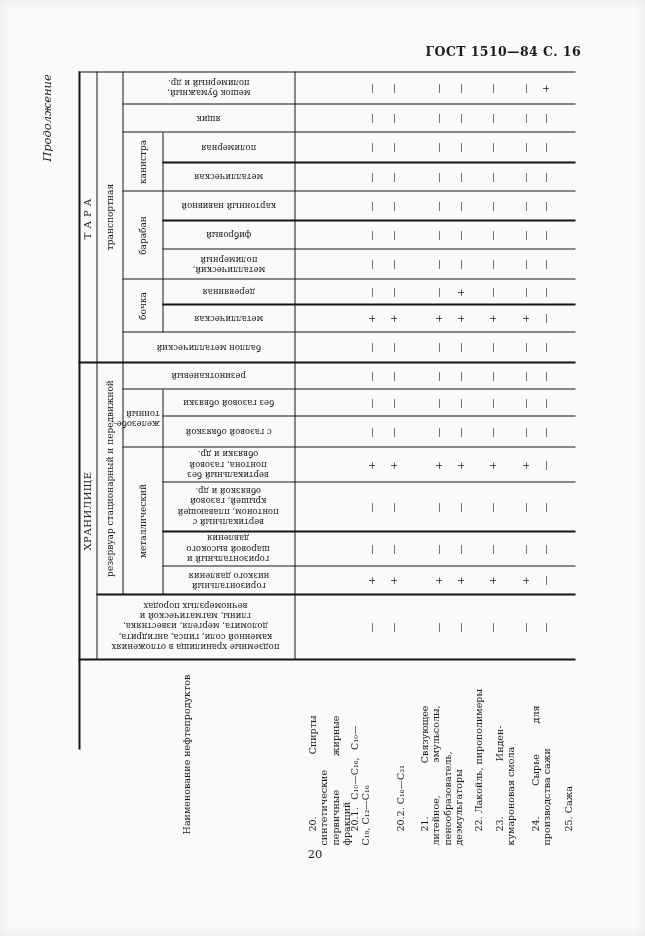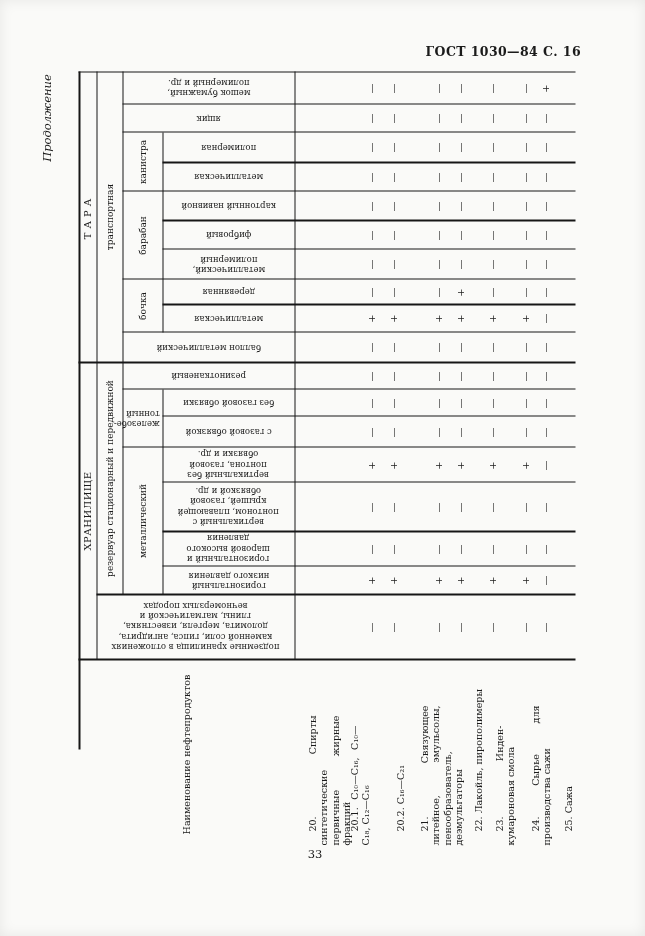--- a/index.html
+++ b/index.html
@@ -20,23 +20,23 @@
   .f-grp{font-size:9px;}
   .f-leaf{font-size:8.5px;}
   .item{position:absolute;text-align:justify;text-indent:14px;font-size:9.5px;line-height:1.2;}
   .mark{position:absolute;width:18px;text-align:center;font-size:10px;line-height:15px;}
 </style>
 </head>
 <body>
 
 <div id="page">
 
-  <div id="doc-header">ГОСТ 1030—84 С. 16</div>
+  <div id="doc-header">ГОСТ 1510—84 С. 16</div>
   <div id="continuation">Продолжение</div>
-  <div id="page-number">33</div>
+  <div id="page-number">20</div>
 
   <div id="tbl">
 
     <div class="hl" style="left:100px;top:0;width:678px;height:2px"></div>
     <div class="hl" style="left:190px;top:18px;width:588px;height:1px"></div>
     <div class="hl" style="left:255px;top:44px;width:523px;height:1px"></div>
     <div class="hl" style="left:255px;top:84px;width:205px;height:1px"></div>
     <div class="hl" style="left:517px;top:84px;width:200px;height:1px"></div>
     <div class="hl" style="left:190px;top:216px;width:588px;height:1px"></div>
     <div class="vl" style="left:189px;top:0;width:2px;height:497px"></div>

